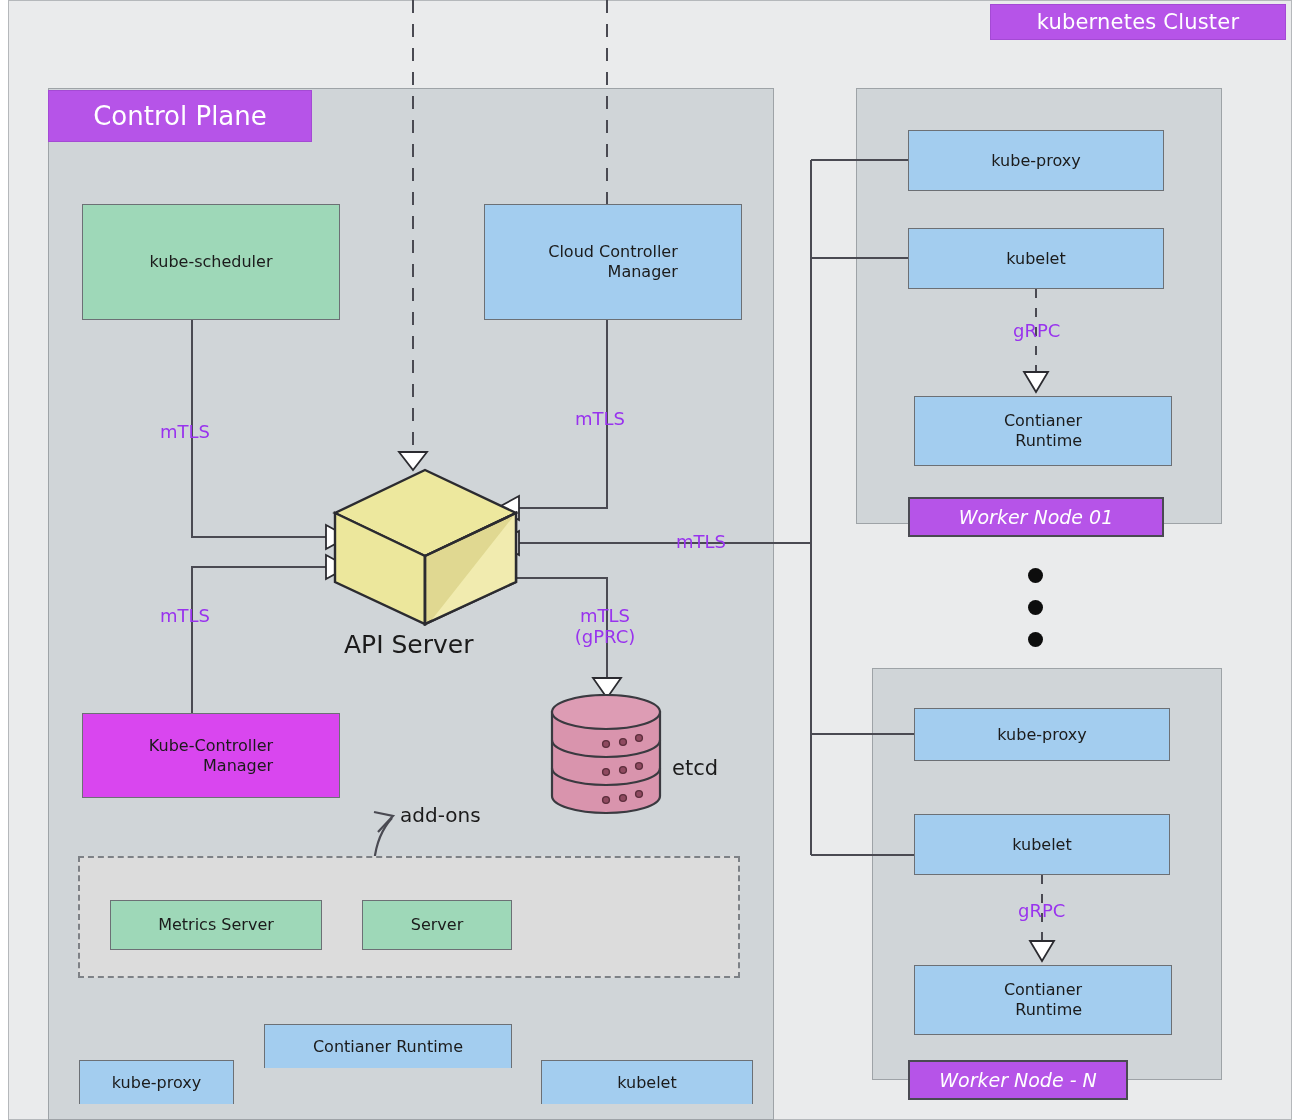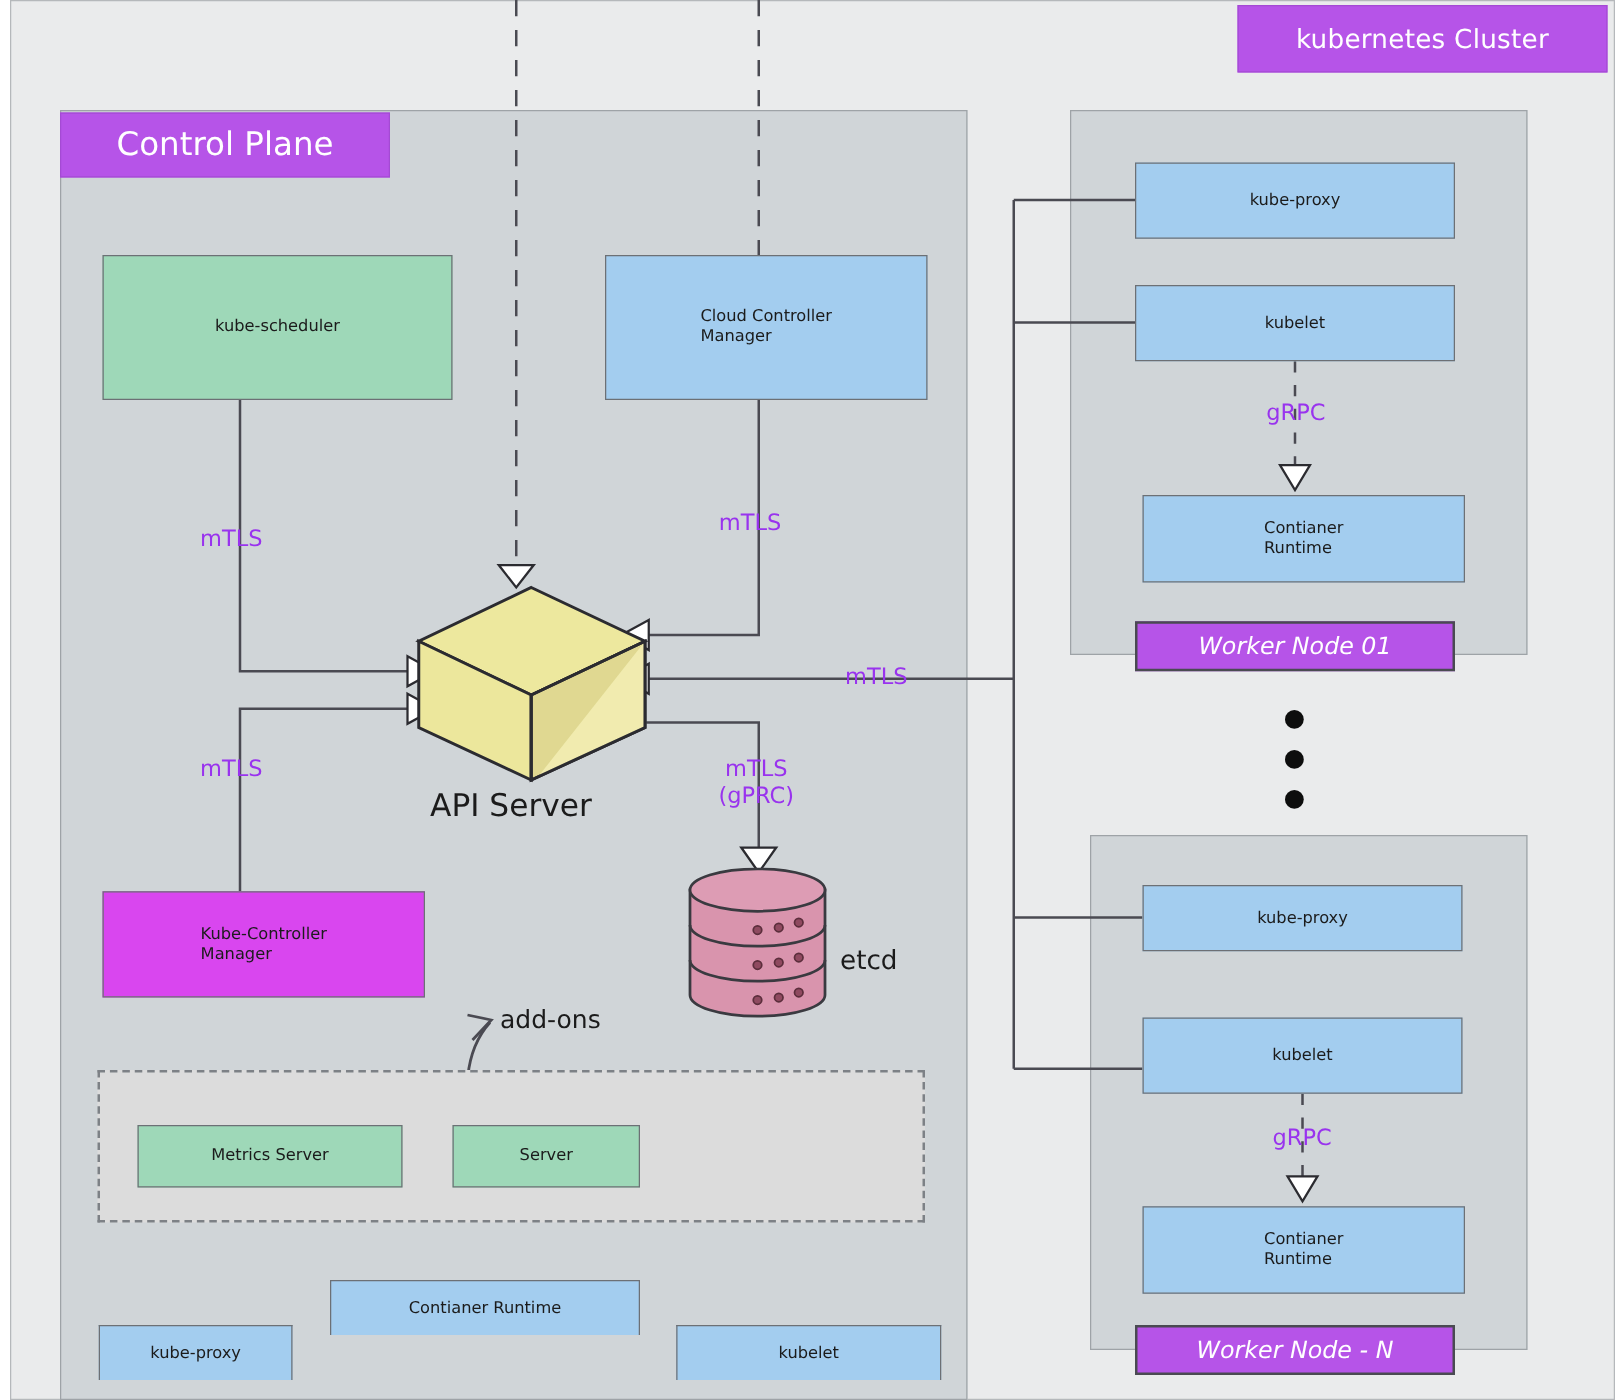--- a/index.html
+++ b/index.html
@@ -27,21 +27,21 @@
     height: 1120px;
     background: #eaebec;
     border: 1.6px solid #b5b8bb;
     box-sizing: border-box;
   }
   .cluster-title {
     position: absolute;
     left: 990px;
     top: 4px;
     width: 296px;
-    height: 54px;
+    height: 36px;
     background: #b654e8;
     border: 1.4px solid #a44ad4;
     box-sizing: border-box;
     display: flex;
     align-items: center;
     justify-content: center;
     color: #ffffff;
     font-size: 21px;
     letter-spacing: 0.2px;
   }
@@ -87,42 +87,42 @@
     border: 2px solid #4a4a52;
     box-sizing: border-box;
     display: flex;
     align-items: center;
     justify-content: center;
     color: #ffffff;
     font-size: 19px;
     font-style: italic;
   }
   .node-1-title { left: 908px; top: 497px; width: 256px; height: 40px; }
-  .node-n-title { left: 908px; top: 1060px; width: 256px; height: 40px; }
+  .node-n-title { left: 908px; top: 1060px; width: 220px; height: 40px; }
 
   
   .box {
     position: absolute;
     box-sizing: border-box;
     display: flex;
     align-items: center;
     justify-content: center;
-    text-align: left;
+    text-align: right;
     color: #1b1b1b;
-    font-size: 13px;
+    font-size: 16px;
     line-height: 1.22;
     border: 1.6px solid #6c7075;
     padding: 2px 6px;
   }
   .green { background: #9ed8b8; }
   .blue  { background: #a3cdef; }
   .orange{ background: #d946ef; }
 
   
-  .b-scheduler { left: 82px;  top: 204px; width: 280px; height: 116px; }
+  .b-scheduler { left: 82px;  top: 204px; width: 258px; height: 116px; }
   .b-ccm       { left: 472px; top: 204px; width: 258px; height: 116px; margin-left: 12px; }
   .b-kcm       { left: 82px;  top: 713px; width: 258px; height: 85px;  }
 
   
   .addons-box {
     position: absolute;
     left: 78px;
     top: 856px;
     width: 662px;
     height: 122px;

